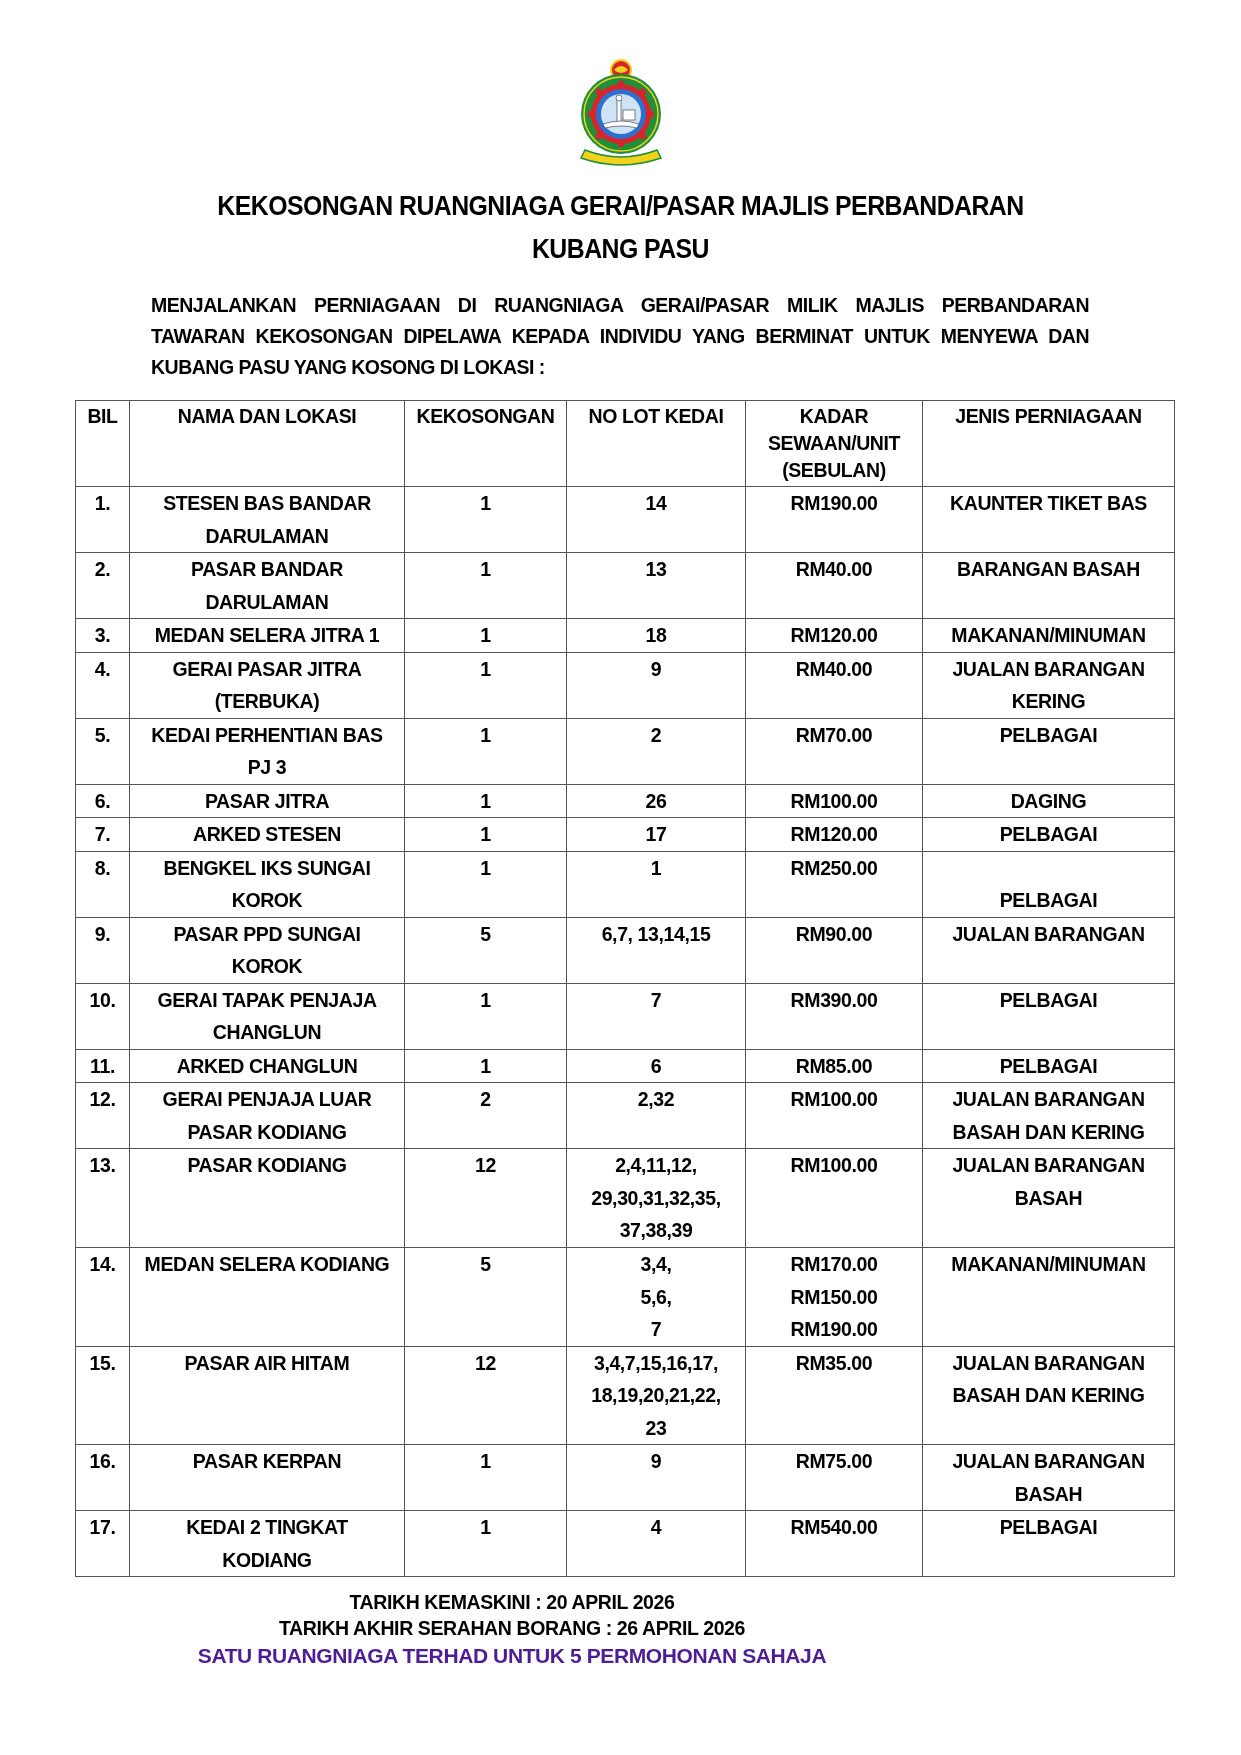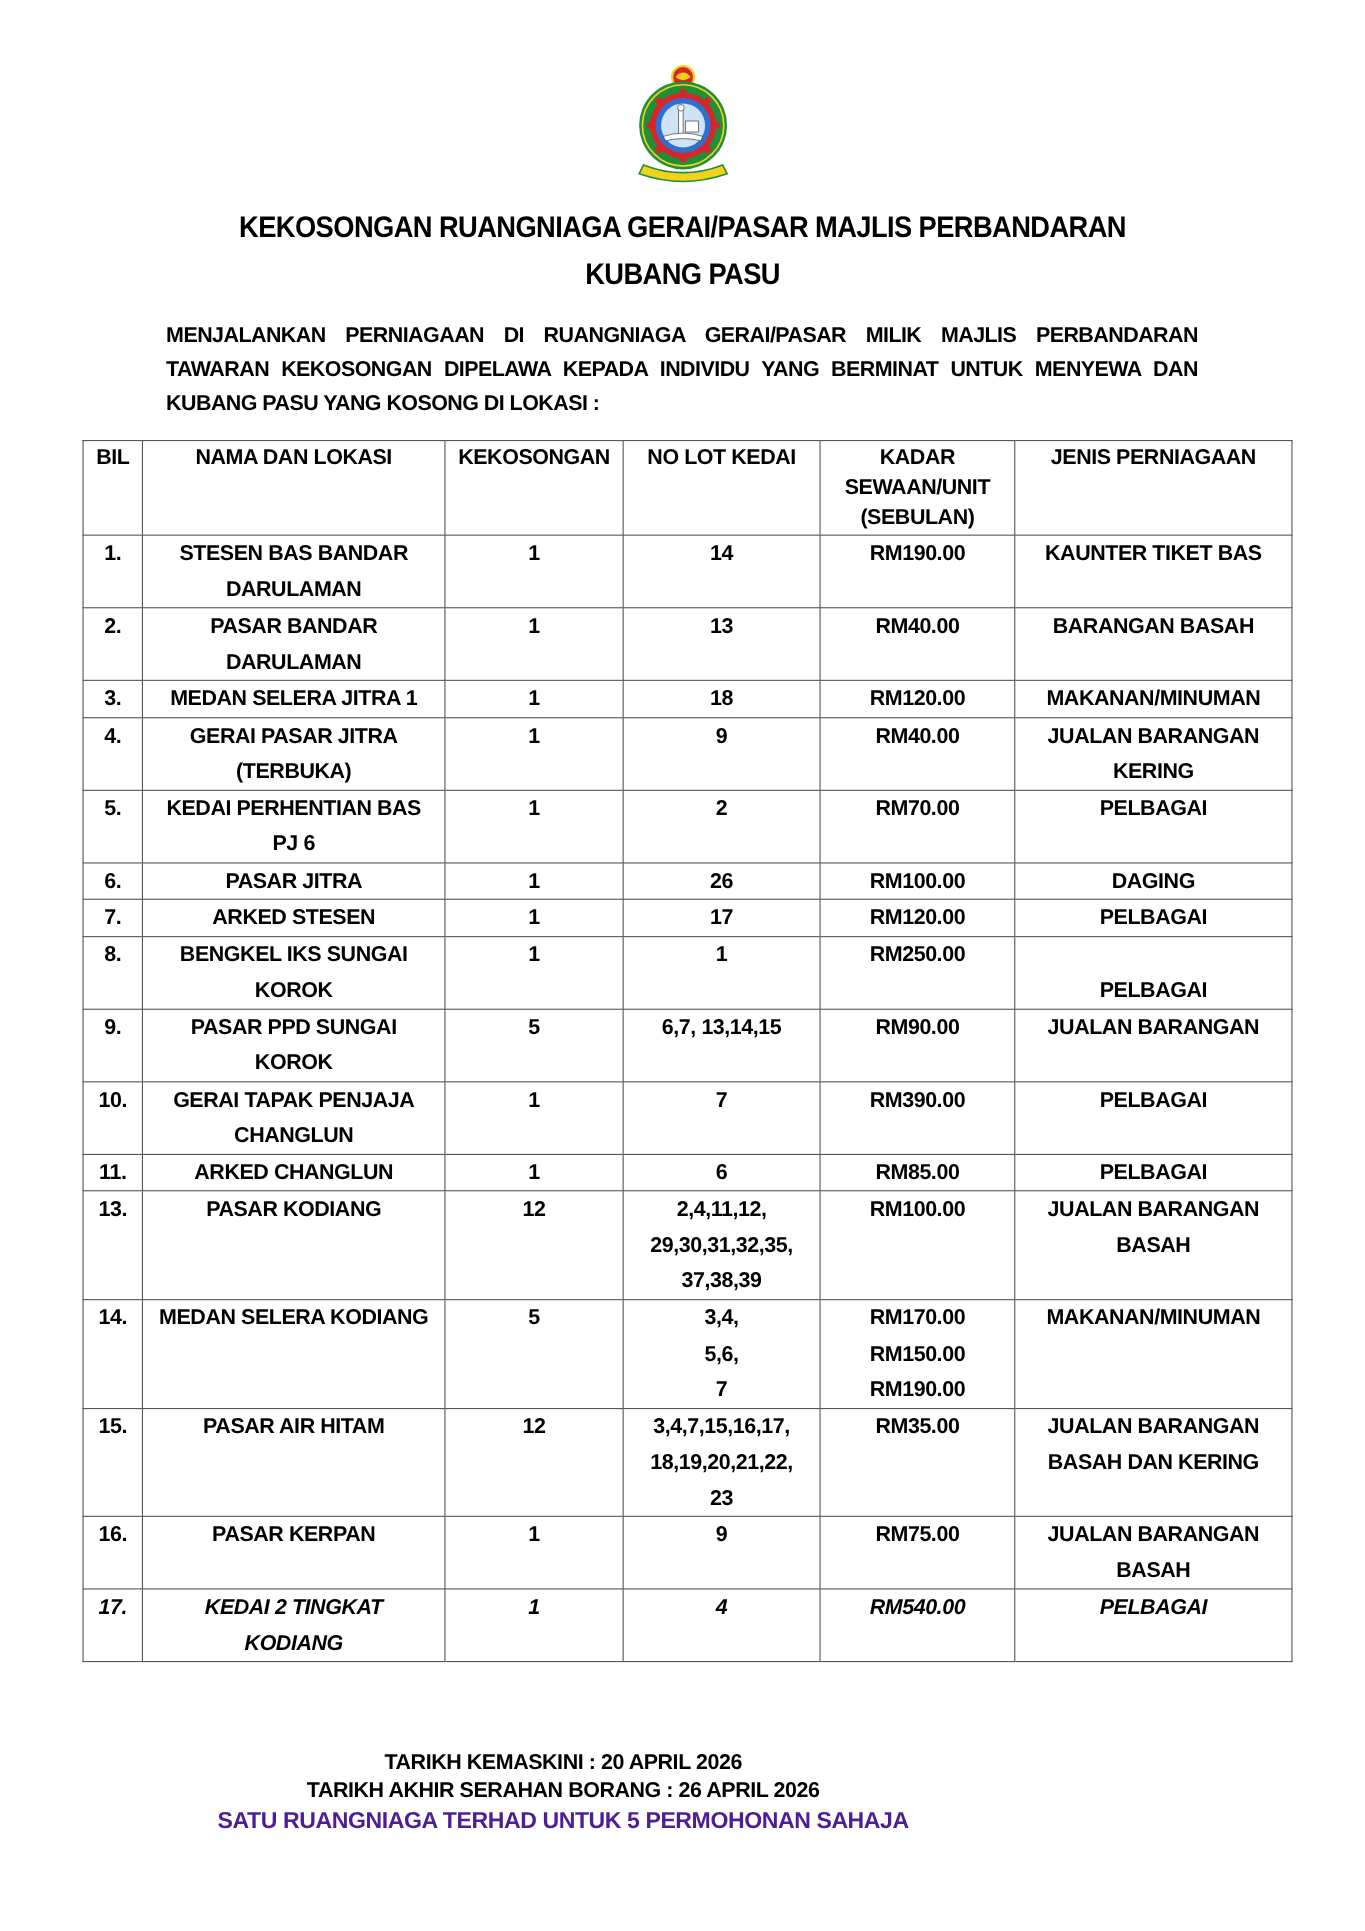--- a/index.html
+++ b/index.html
@@ -143,21 +143,21 @@
 (TERBUKA)</td>
         <td class="multiline">1</td>
         <td class="multiline">9</td>
         <td class="multiline">RM40.00</td>
         <td class="multiline">JUALAN BARANGAN
 KERING</td>
       </tr>
       <tr style="height: 66px;">
         <td class="multiline">5.</td>
         <td class="multiline">KEDAI PERHENTIAN BAS
-PJ 6</td>
+PJ 3</td>
         <td class="multiline">1</td>
         <td class="multiline">2</td>
         <td class="multiline">RM70.00</td>
         <td class="multiline">PELBAGAI</td>
       </tr>
       <tr style="height: 33px;">
         <td class="multiline">6.</td>
         <td class="multiline">PASAR JITRA</td>
         <td class="multiline">1</td>
         <td class="multiline">26</td>
@@ -200,20 +200,30 @@
         <td class="multiline">RM390.00</td>
         <td class="multiline">PELBAGAI</td>
       </tr>
       <tr style="height: 33px;">
         <td class="multiline">11.</td>
         <td class="multiline">ARKED CHANGLUN</td>
         <td class="multiline">1</td>
         <td class="multiline">6</td>
         <td class="multiline">RM85.00</td>
         <td class="multiline">PELBAGAI</td>
+      </tr>
+      <tr style="height: 65px;">
+        <td class="multiline">12.</td>
+        <td class="multiline">GERAI PENJAJA LUAR
+PASAR KODIANG</td>
+        <td class="multiline">2</td>
+        <td class="multiline">2,32</td>
+        <td class="multiline">RM100.00</td>
+        <td class="multiline">JUALAN BARANGAN
+BASAH DAN KERING</td>
       </tr>
       <tr style="height: 99px;">
         <td class="multiline">13.</td>
         <td class="multiline">PASAR KODIANG</td>
         <td class="multiline">12</td>
         <td class="multiline">2,4,11,12,
 29,30,31,32,35,
 37,38,39</td>
         <td class="multiline">RM100.00</td>
         <td class="multiline">JUALAN BARANGAN
@@ -244,21 +254,21 @@
       </tr>
       <tr style="height: 65px;">
         <td class="multiline">16.</td>
         <td class="multiline">PASAR KERPAN</td>
         <td class="multiline">1</td>
         <td class="multiline">9</td>
         <td class="multiline">RM75.00</td>
         <td class="multiline">JUALAN BARANGAN
 BASAH</td>
       </tr>
-      <tr style="height: 66px; font-style: italic;">
+      <tr style="height: 66px;">
         <td class="multiline">17.</td>
         <td class="multiline">KEDAI 2 TINGKAT
 KODIANG</td>
         <td class="multiline">1</td>
         <td class="multiline">4</td>
         <td class="multiline">RM540.00</td>
         <td class="multiline">PELBAGAI</td>
       </tr>
     </tbody>
 </table>

